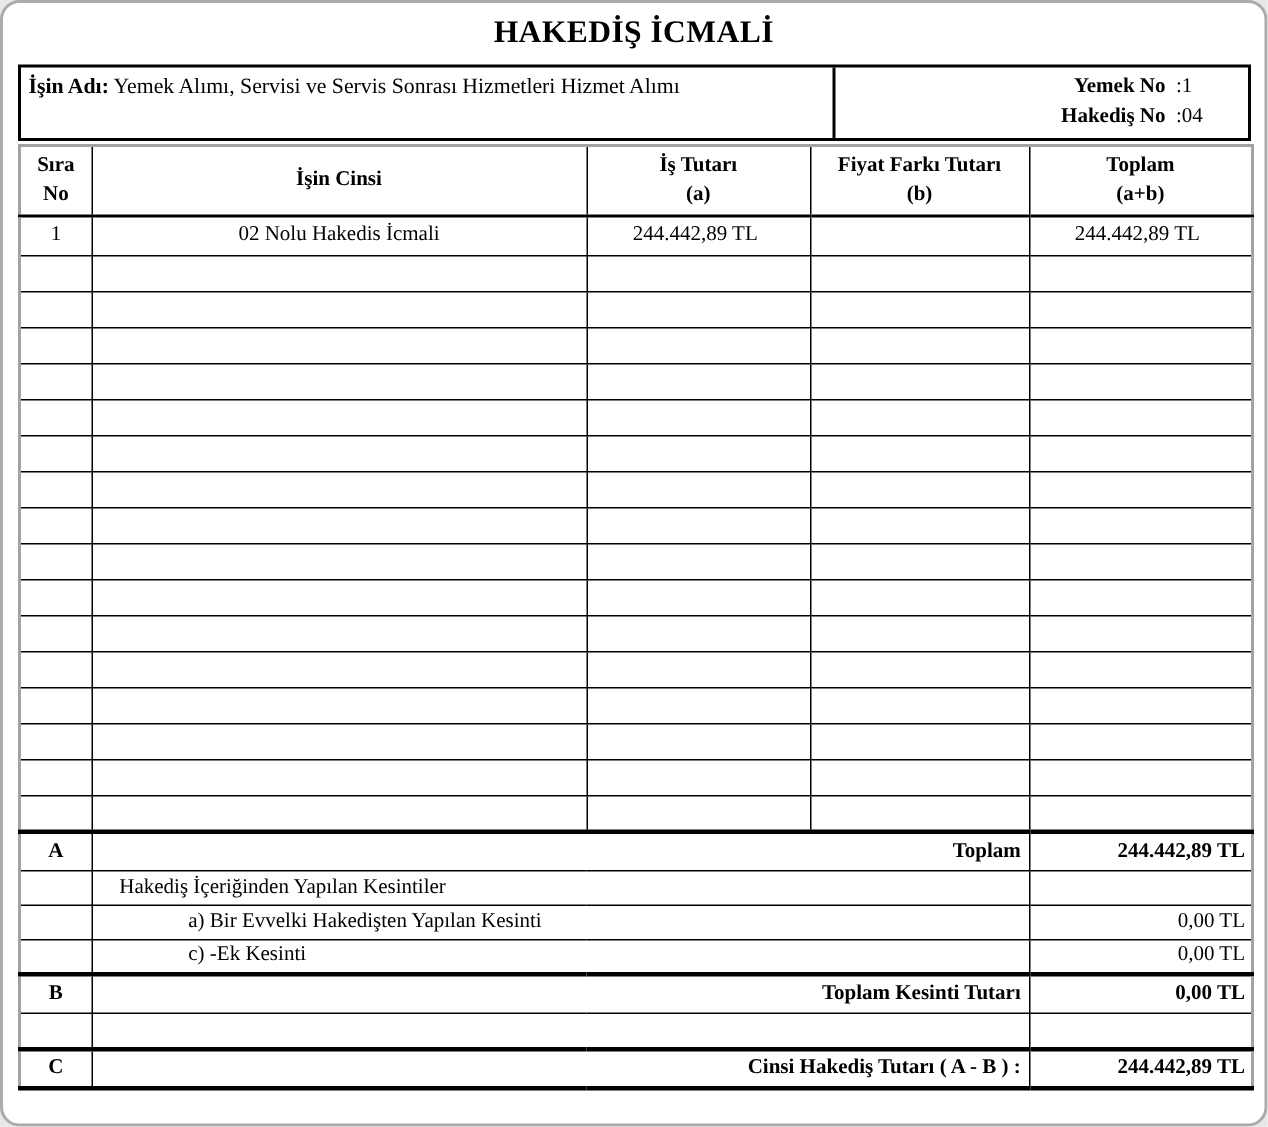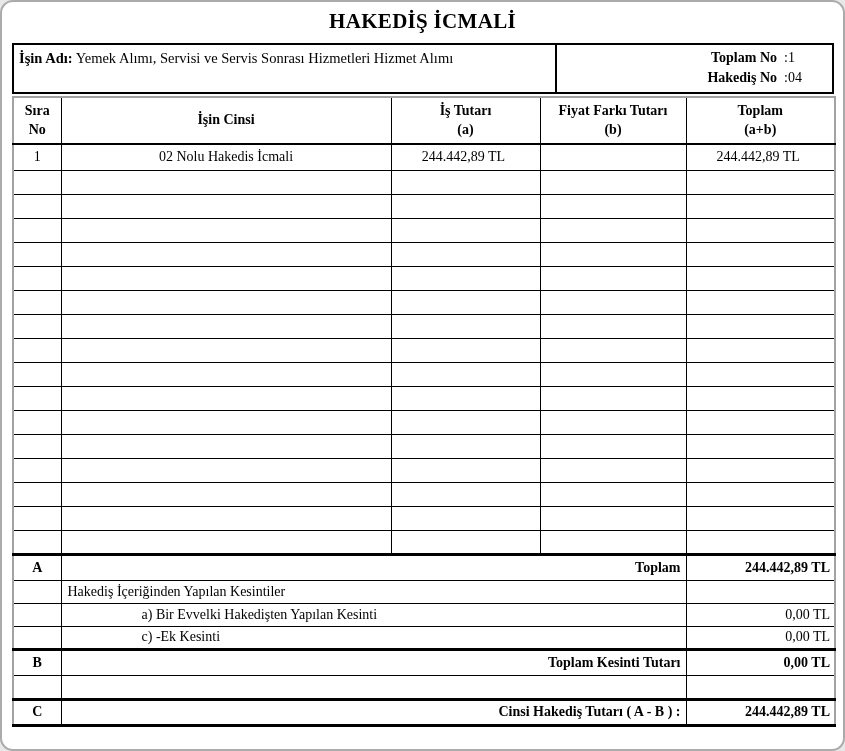--- a/index.html
+++ b/index.html
@@ -80,37 +80,37 @@
   tr.empty-row { height: 24px; }
   td.money { text-align: right; padding-right: 4px; }
   
   tr.sum-row { height: 26px; }
   tr.sum-row td { border-top: 3px solid #000; }
   tr.sum-row td.code { text-align: center; font-weight: bold; }
   tr.sum-row td.sum-label { text-align: right; font-weight: bold; padding-right: 5px; }
   tr.sum-row td.money { font-weight: bold; }
   tr.last-row td { border-bottom: 3px solid #000; }
   tr.ded-title-row { height: 23px; }
-  tr.ded-title-row td.ded-title { text-align: left; padding-left: 6px; }
+  tr.ded-title-row td.ded-title { text-align: left; padding-left: 18px; }
   tr.ded-row { height: 23px; }
-  tr.ded-row td.ded-label { text-align: left; padding-left: 80px; }
+  tr.ded-row td.ded-label { text-align: left; padding-left: 64px; }
   tr.sep-row { height: 24px; }
 </style>
 </head>
 <body>
 
 <div class="page">
 
   <div class="doc-title">HAKEDİŞ İCMALİ</div>
 
   <div class="info-box">
     <div class="info-left"><b>İşin Adı:</b><span> Yemek Alımı, Servisi ve Servis Sonrası Hizmetleri Hizmet Alımı</span></div>
     <div class="info-right">
       <div class="meta-row">
-        <span class="meta-label">Toplam No</span>
+        <span class="meta-label">Yemek No</span>
         <span class="meta-value">:1</span>
       </div>
       <div class="meta-row">
         <span class="meta-label">Hakediş No</span>
         <span class="meta-value">:04</span>
       </div>
     </div>
   </div>
 
   <table class="main">

